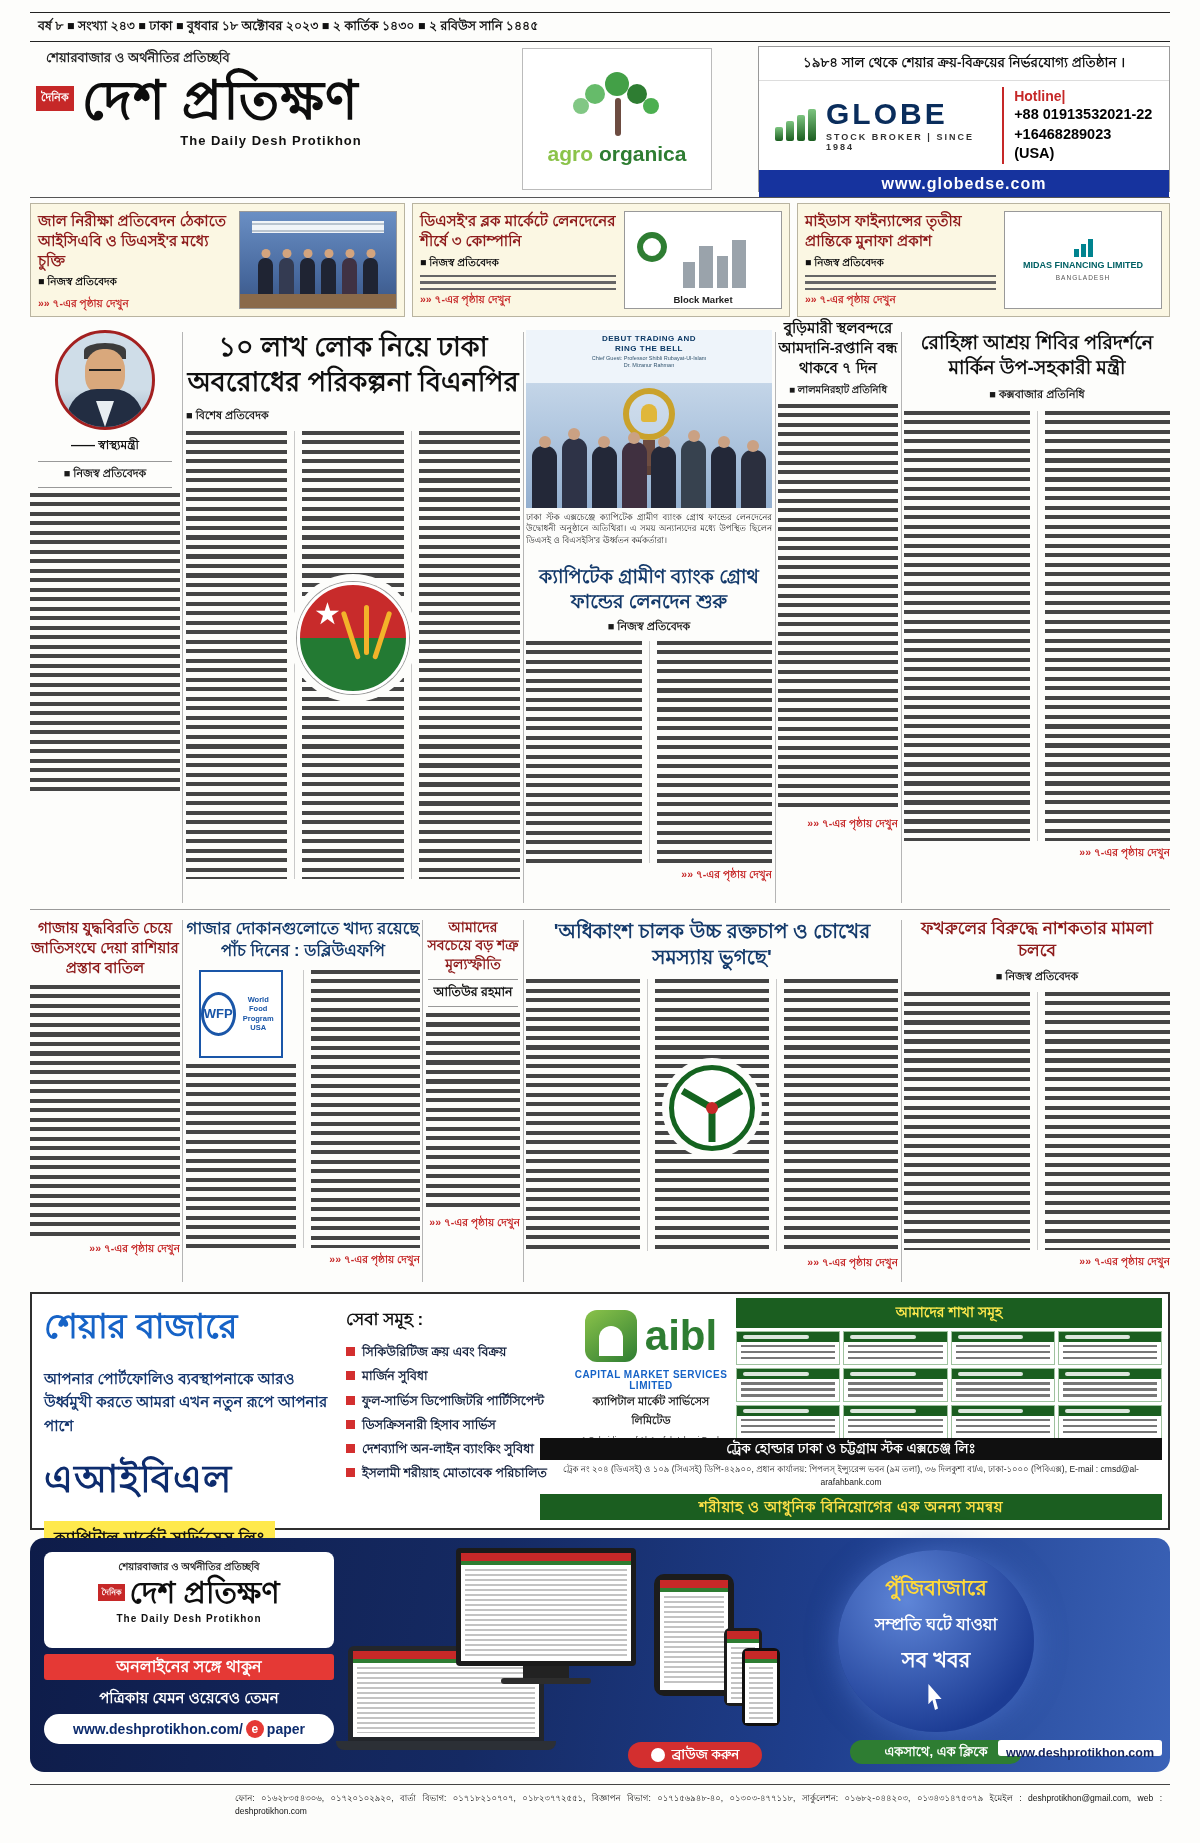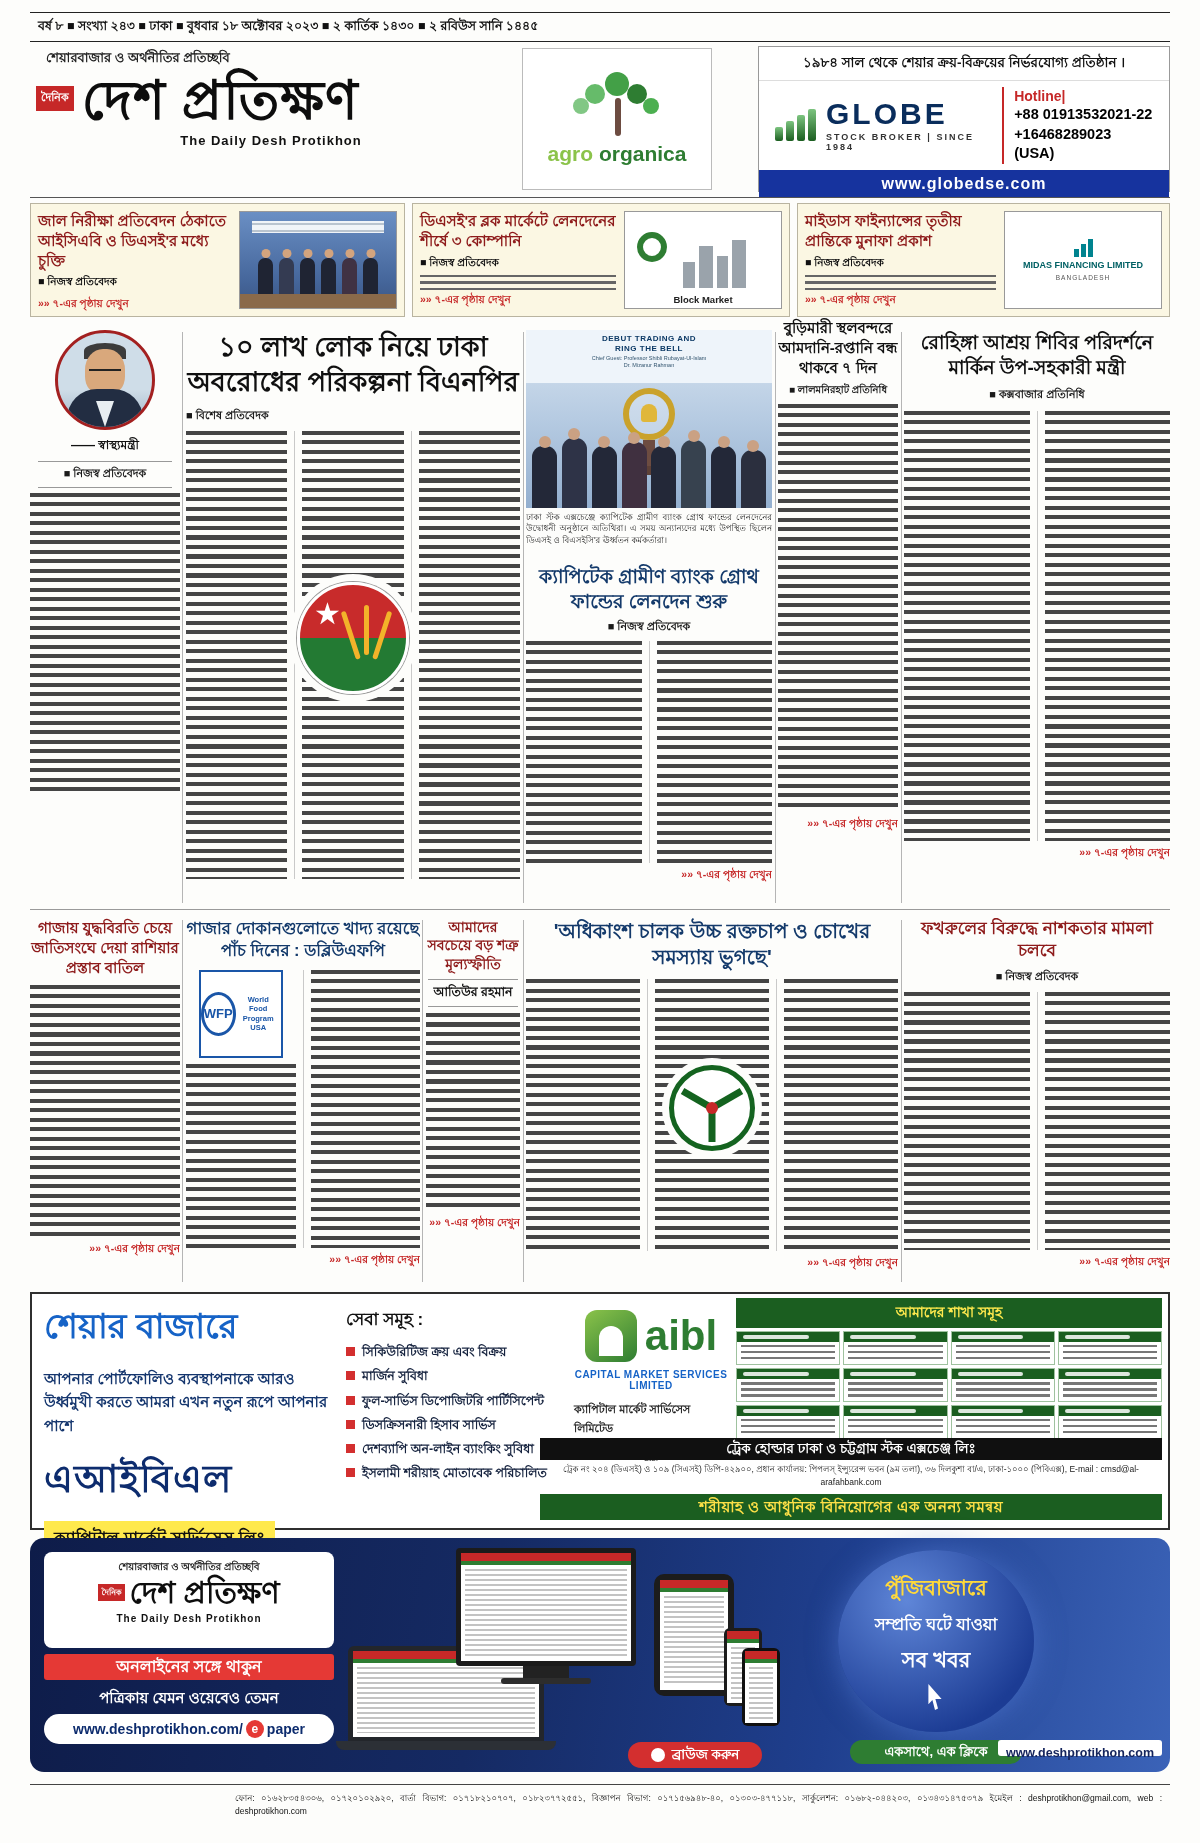--- a/index.html
+++ b/index.html
@@ -137,21 +137,21 @@
   .promo-sub{display:inline-block;background:#ffe94d;font-size:17px;font-weight:bold;color:#111;padding:4px 10px;margin-top:8px}
   .svc-title{font-size:17px;font-weight:bold;margin-bottom:10px}
   .svc{list-style:none}
   .svc li{display:flex;align-items:flex-start;gap:7px;font-size:12.5px;font-weight:bold;color:#16233f;margin-bottom:8px;line-height:1.3}
   .svc li::before{content:"";flex:none;width:9px;height:9px;background:#d32f2f;margin-top:3px}
   .aibl-row{display:flex;align-items:center;justify-content:center;gap:8px}
   .aibl-icon{width:52px;height:52px;border-radius:12px;background:linear-gradient(145deg,#8bc34a,#2e7d32);position:relative;flex:none}
   .aibl-icon::after{content:"";position:absolute;left:50%;bottom:6px;transform:translateX(-50%);width:24px;height:30px;background:#fff;border-radius:12px 12px 0 0}
   .aibl-name{font-size:42px;font-weight:bold;color:#2e7d32;line-height:1}
   .aibl-l1{font-size:10px;font-weight:bold;color:#1663c7;text-transform:uppercase;letter-spacing:.5px;text-align:center;margin-top:7px}
-  .aibl-l2{font-size:11px;font-weight:bold;color:#222;text-align:left;margin-top:10px}
+  .aibl-l2{font-size:11px;font-weight:bold;color:#222;text-align:center;margin-top:2px}
   .aibl-l3{font-size:8.5px;color:#444;text-align:center;margin-top:4px}
   .br-head{background:#1b5e20;color:#ffe94d;font-weight:bold;text-align:center;font-size:14px;padding:3px 0}
   .br-grid{display:grid;grid-template-columns:repeat(4,1fr);gap:3px;margin-top:3px}
   .bcell{background:#fff;border:1px solid #9fc29f;height:34px;display:flex;flex-direction:column}
   .bcell b{display:block;height:10px;background:#1b5e20;position:rel ative;position:relative}
   .bcell b::after{content:"";position:absolute;left:6px;top:3px;right:30%;height:4px;background:rgba(255,255,255,.85);border-radius:2px}
   .bcell i{flex:1;margin:3px 4px;background-image:repeating-linear-gradient(to bottom,#777 0,#777 2.5px,transparent 2.5px,transparent 6px)}
   .trec{background:#101010;color:#fff;font-weight:bold;font-size:13.5px;text-align:center;line-height:22px}
   .addr{font-size:8.5px;color:#222;text-align:center;line-height:1.5}
   .slogan{background:#1b5e20;color:#fde047;font-weight:bold;font-size:15px;text-align:center;line-height:26px;letter-spacing:.5px}

